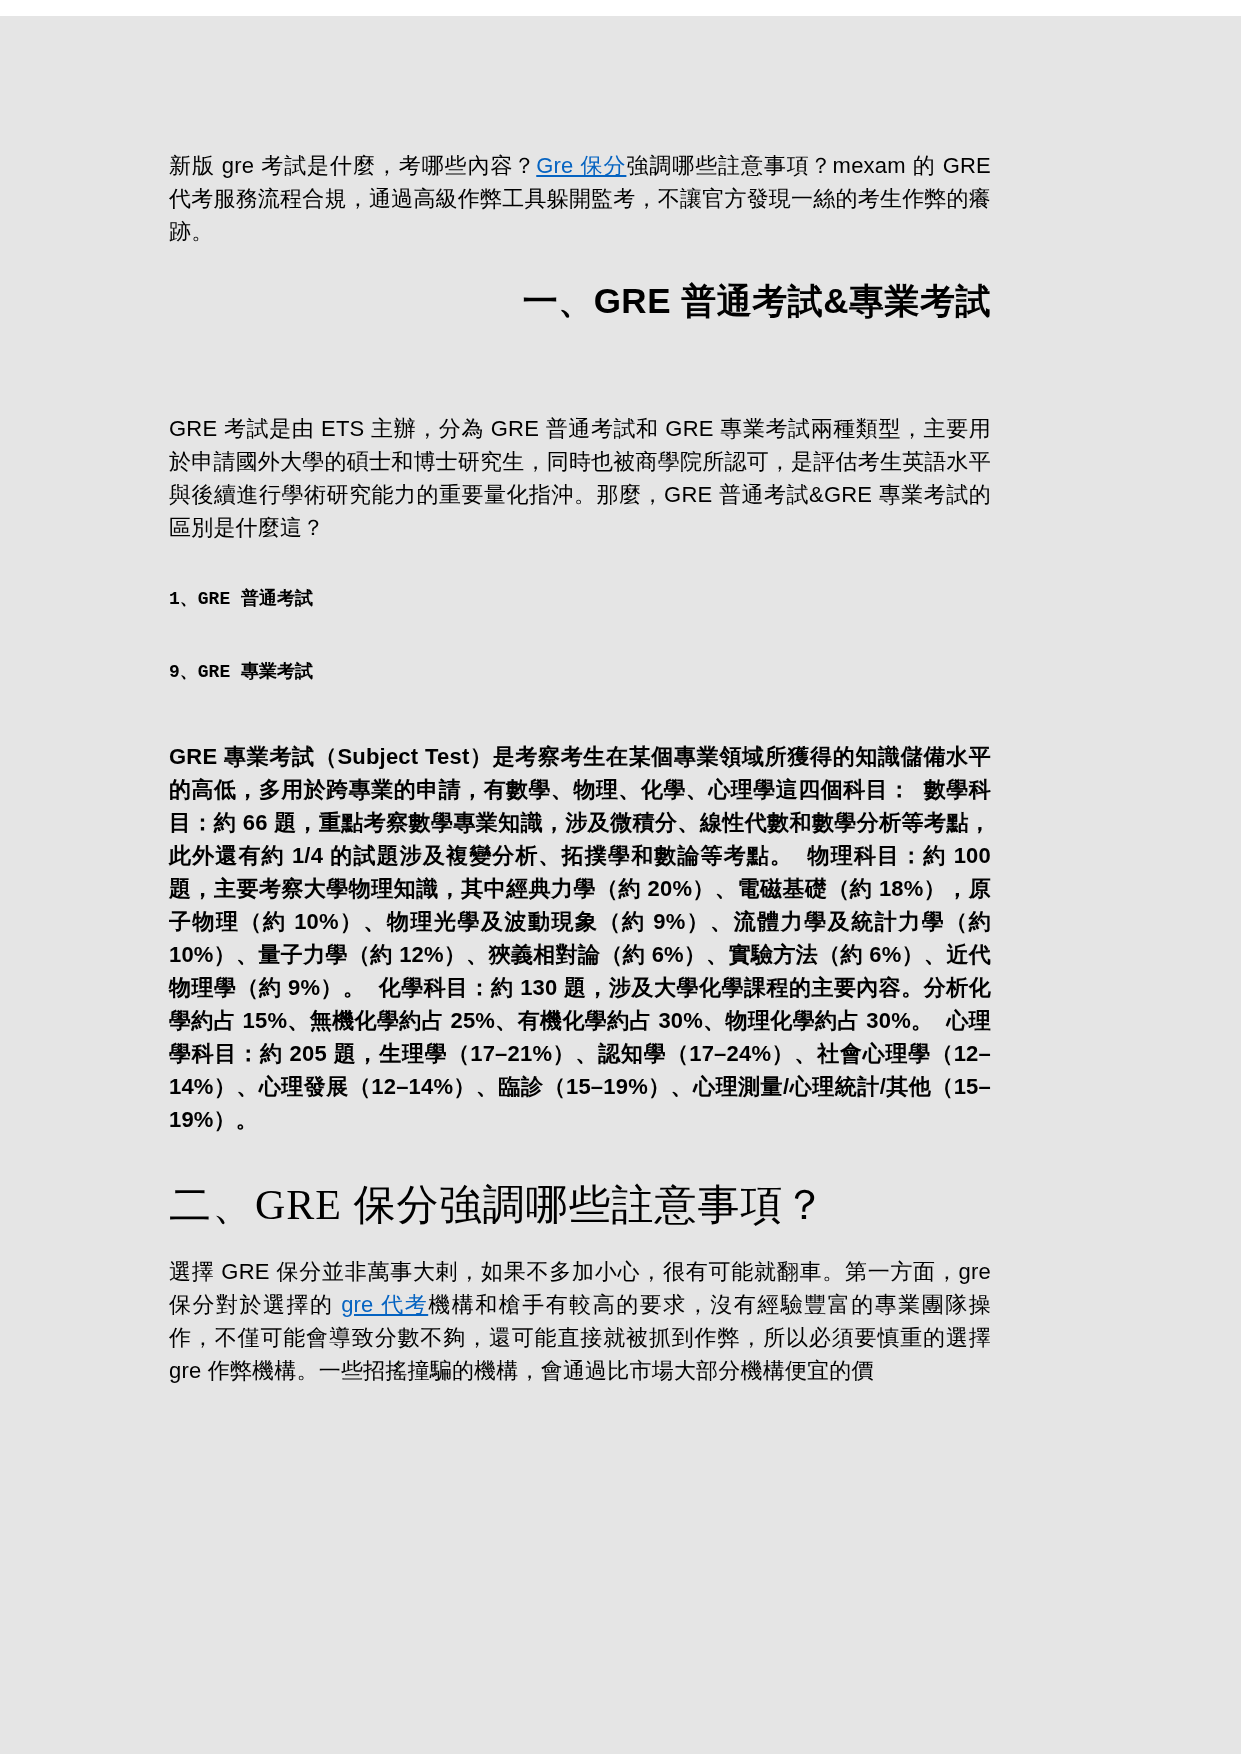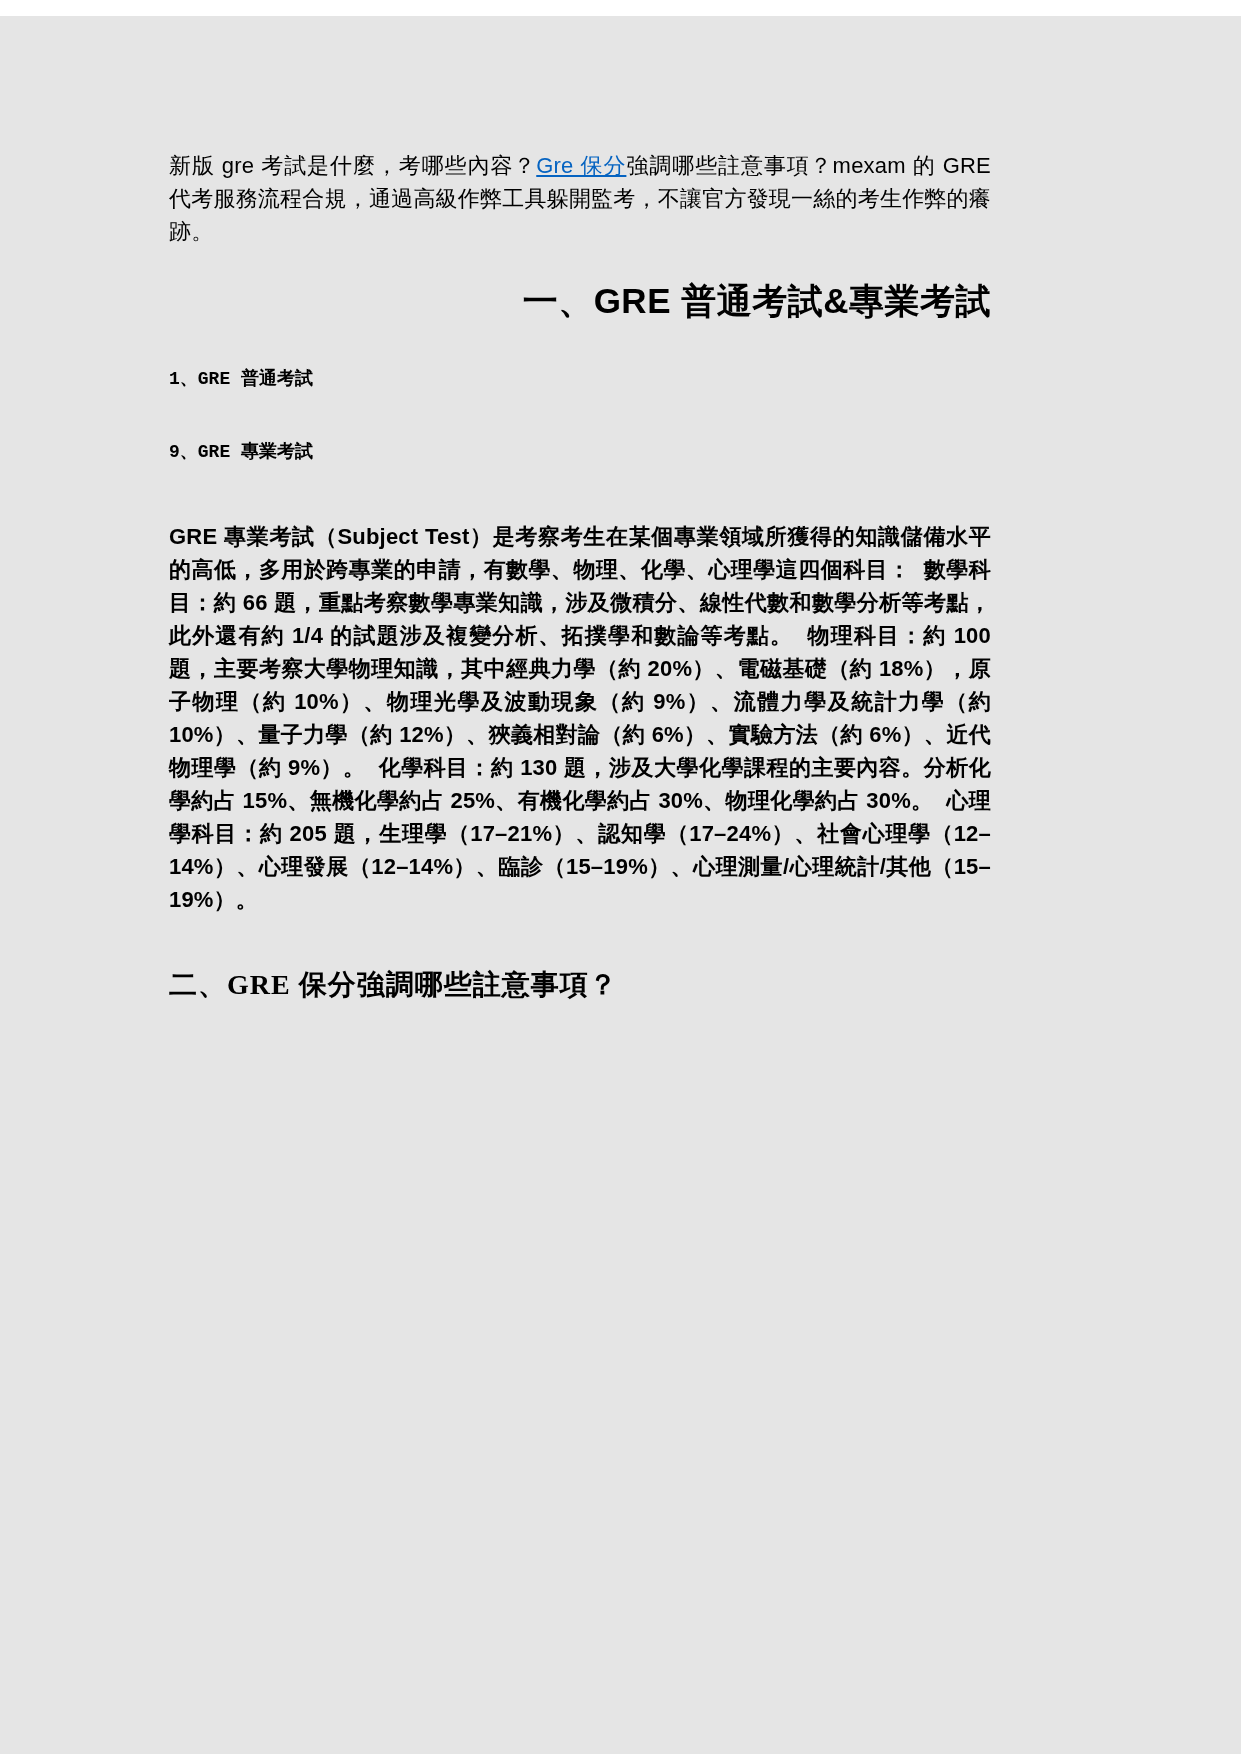--- a/index.html
+++ b/index.html
@@ -37,22 +37,22 @@
   }
   .h2-sans {
     font-family: Liberation Mono, monospace;
     font-weight: 700;
     font-size: 18px;
     line-height: 35px;
     margin: 38px 0 0 0;
   }
   .h1-serif {
     font-family: "Liberation Serif", serif;
-    font-weight: 700;
-    font-size: 28px;
+    font-weight: 400;
+    font-size: 42px;
     line-height: 46px;
     margin: 46px 0 0 0;
     letter-spacing: 1px;
   }
   .mt-p2 { margin-top: 88px; }
   .mt-p3 { margin-top: 50px; }
   .mt-p4 { margin-top: 50px; font-weight: bold; }
   .mt-p5 { margin-top: 27px; }
   a.doc-link {
     color: #0563C1;
@@ -62,24 +62,26 @@
 </style>
 </head>
 <body>
 
 <div class="page">
 
   <p class="body-text"><span>新版 gre 考試是什麼，考哪些內容？</span><a href="#" class="doc-link">Gre 保分</a><span>強調哪些註意事項？mexam 的 GRE 代考服務流程合規，通過高級作弊工具躲開監考，不讓官方發現一絲的考生作弊的癢跡。</span></p>
 
   <h1 class="h1-sans">一、GRE 普通考試&amp;專業考試</h1>
 
+  <p class="body-text mt-p2">GRE 考試是由 ETS 主辦，分為 GRE 普通考試和 GRE 專業考試兩種類型，主要用於申請國外大學的碩士和博士研究生，同時也被商學院所認可，是評估考生英語水平與後續進行學術研究能力的重要量化指沖。那麼，GRE 普通考試&amp;GRE 專業考試的區別是什麼這？</p>
 
   <h2 class="h2-sans">1、GRE 普通考試</h2>
 
 
   <h2 class="h2-sans">9、GRE 專業考試</h2>
 
   <p class="body-text mt-p4">GRE 專業考試（Subject Test）是考察考生在某個專業領域所獲得的知識儲備水平的高低，多用於跨專業的申請，有數學、物理、化學、心理學這四個科目：  數學科目：約 66 題，重點考察數學專業知識，涉及微積分、線性代數和數學分析等考點，此外還有約 1/4 的試題涉及複變分析、拓撲學和數論等考點。  物理科目：約 100 題，主要考察大學物理知識，其中經典力學（約 20%）、電磁基礎（約 18%），原子物理（約 10%）、物理光學及波動現象（約 9%）、流體力學及統計力學（約 10%）、量子力學（約 12%）、狹義相對論（約 6%）、實驗方法（約 6%）、近代物理學（約 9%）。  化學科目：約 130 題，涉及大學化學課程的主要內容。分析化學約占 15%、無機化學約占 25%、有機化學約占 30%、物理化學約占 30%。  心理學科目：約 205 題，生理學（17–21%）、認知學（17–24%）、社會心理學（12–14%）、心理發展（12–14%）、臨診（15–19%）、心理測量/心理統計/其他（15–19%）。</p>
 
   <h1 class="h1-serif">二、GRE 保分強調哪些註意事項？</h1>
 
+  <p class="body-text mt-p5"><span>選擇 GRE 保分並非萬事大剌，如果不多加小心，很有可能就翻車。第一方面，gre 保分對於選擇的 </span><a href="#" class="doc-link">gre 代考</a><span>機構和槍手有較高的要求，沒有經驗豐富的專業團隊操作，不僅可能會導致分數不夠，還可能直接就被抓到作弊，所以必須要慎重的選擇 gre 作弊機構。一些招搖撞騙的機構，會通過比市場大部分機構便宜的價</span></p>
 
 </div>
 
 </body></html>

